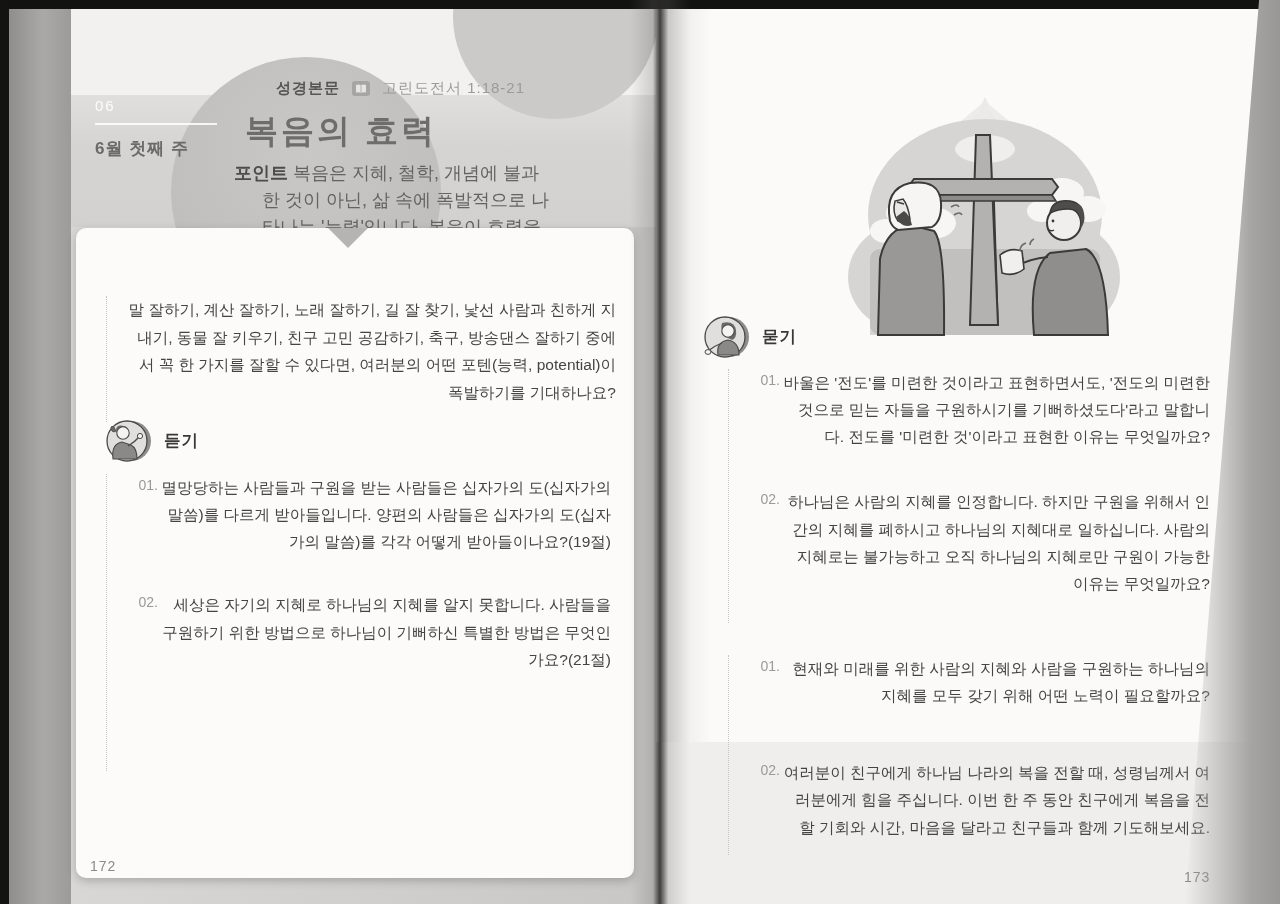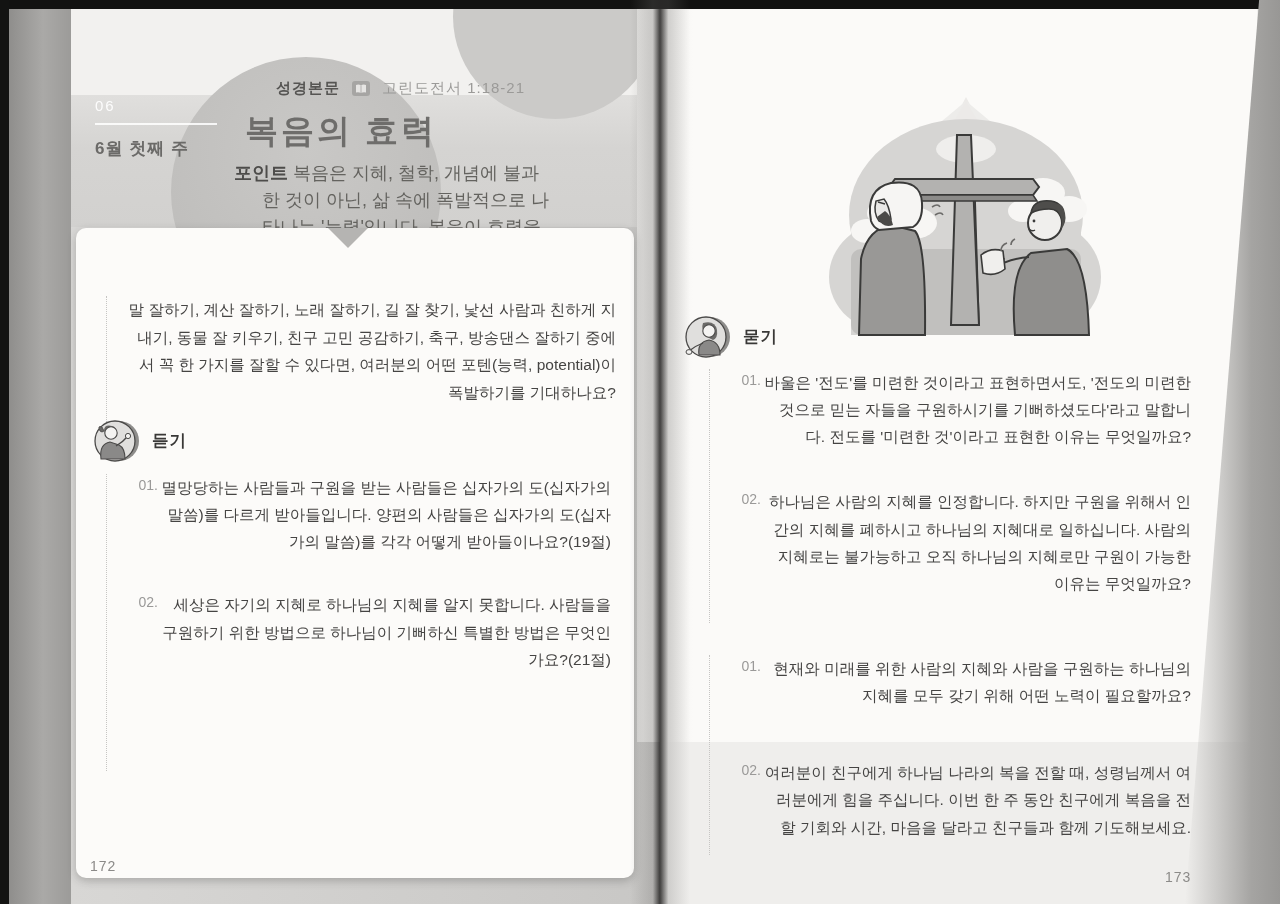--- a/index.html
+++ b/index.html
@@ -59,28 +59,28 @@
   .qlist{position:absolute;border-left:1px dotted #c6c5c3;padding-left:21px;text-align:right;}
   .qa{display:flex;align-items:flex-start;}
   .qnum{flex:0 0 30px;font-size:14px;color:#9a9998;padding-top:3px;}
   .qtext{margin:0;font-size:15.5px;line-height:1.75;color:#454443;}
   .intro-text{margin:0;font-size:15.5px;line-height:1.78;color:#454443;}
   .pagenum{position:absolute;font-size:14px;color:#8b8a88;letter-spacing:1px;text-align:right;}
 
   
   .sec-meet-head{left:18px;top:14px;}
   .sec-meet-list{left:30px;top:68px;width:510px;height:126px;}
-  .sec-listen-head{left:18px;top:190px;}
+  .sec-listen-head{left:30px;top:190px;}
   .sec-listen-list{left:30px;top:246px;width:505px;padding-bottom:46px;}
   .sec-listen-list .qa:nth-child(1){margin-bottom:36px;}
   .sec-listen-list .qa:nth-child(2){margin-bottom:52px;}
   .pn-left{left:14px;top:630px;}
 
   
-  .page-right{position:absolute;left:637px;top:9px;width:620px;height:733px;
+  .page-right{position:absolute;left:656px;top:9px;width:620px;height:733px;
     background:linear-gradient(to right,#e3e2e0,#fbfaf8 9%,#fbfaf8);}
   .illustration{position:absolute;left:192px;top:88px;width:274px;height:240px;}
   .sec-ask-head{left:48px;top:305px;}
   .sec-ask-list{left:72px;top:360px;width:482px;padding-bottom:26px;}
   .sec-ask-list .qa:nth-child(1){margin-bottom:38px;}
   .sec-walk-head{left:48px;top:590px;}
   .sec-walk-list{left:72px;top:646px;width:482px;padding-bottom:14px;}
   .sec-walk-list .qa:nth-child(1){margin-bottom:50px;}
   .pn-right{left:528px;top:860px;}
 </style>

